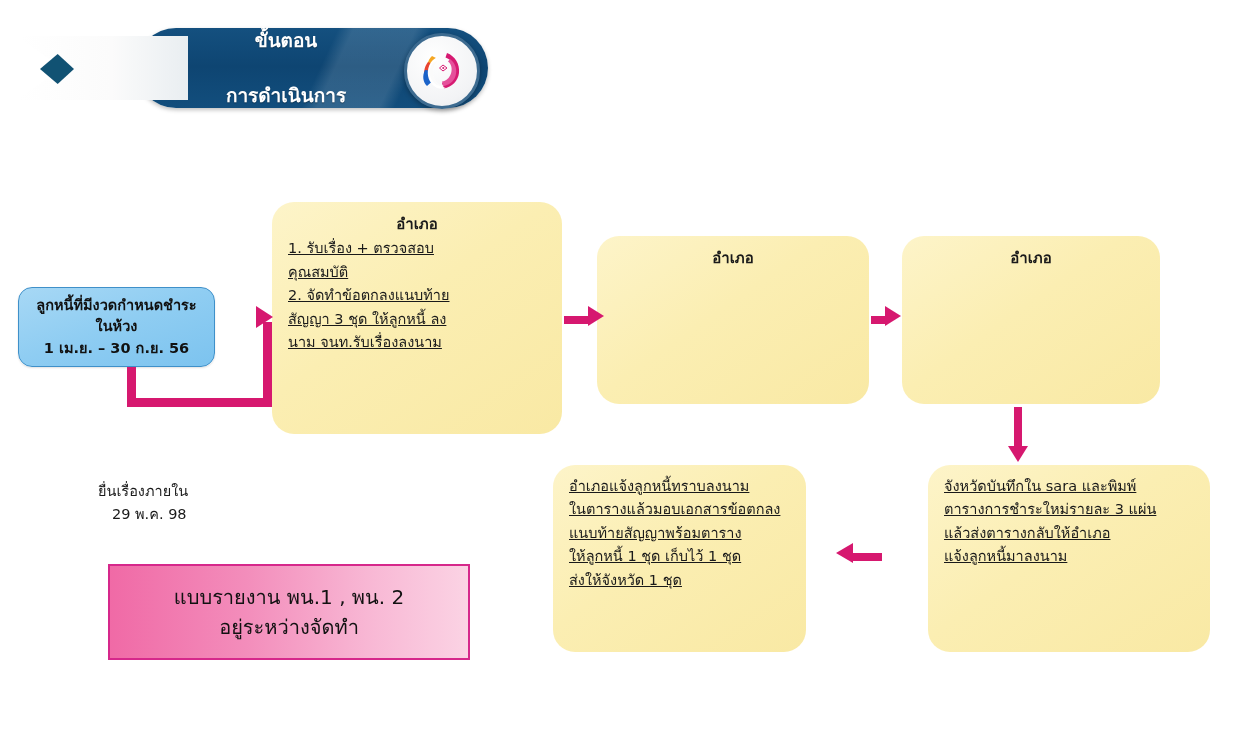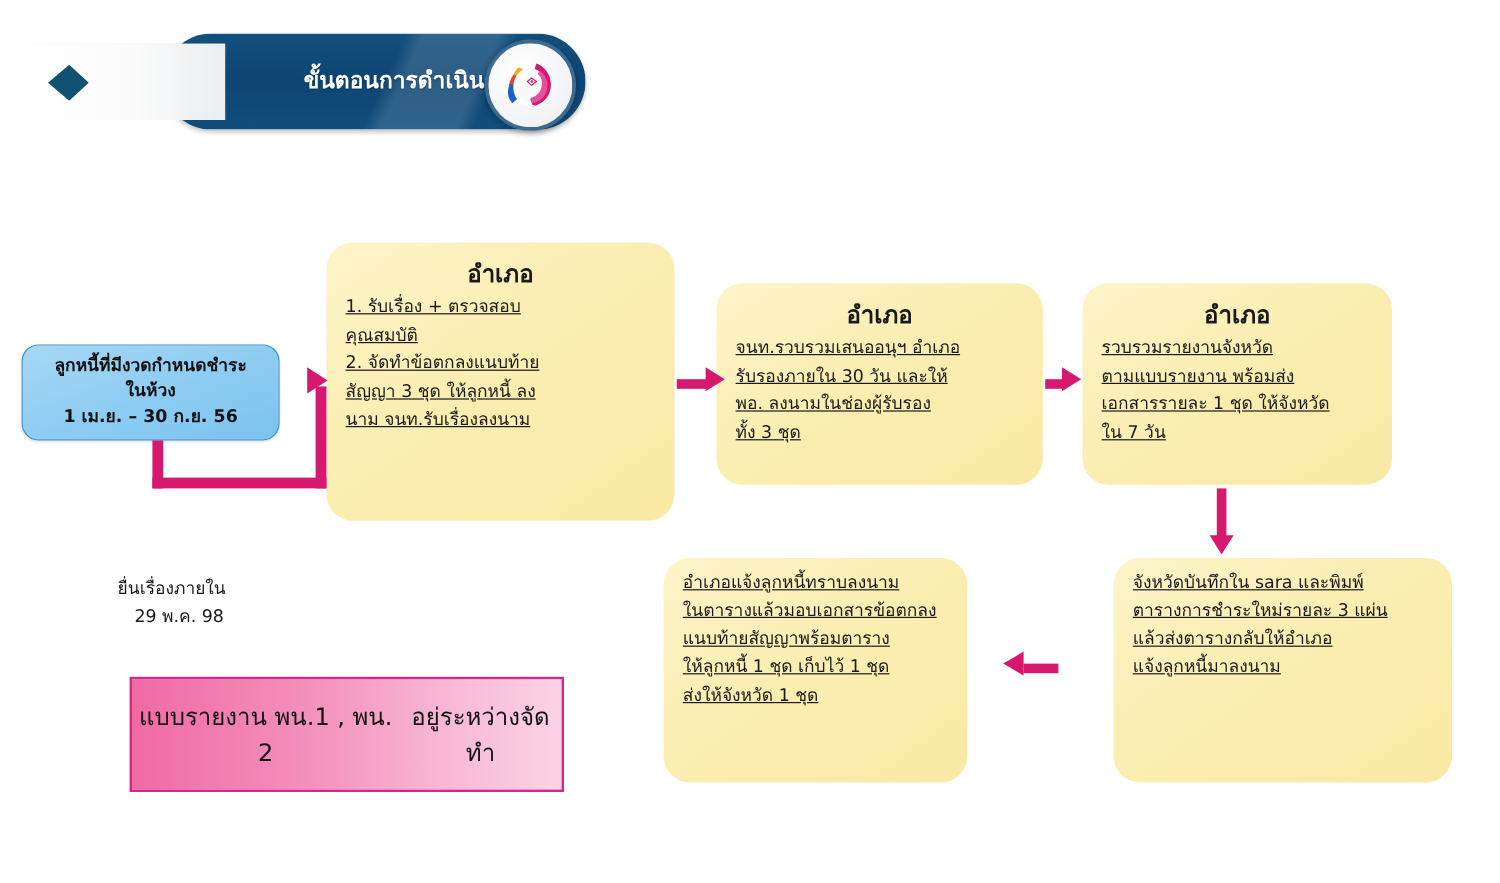--- a/index.html
+++ b/index.html
@@ -41,68 +41,68 @@
     clip-path:polygon(0 50%, 52% 0, 100% 50%, 52% 100%);
   }
   .banner-tail{
     position:absolute;left:150px;top:6px;width:60px;height:68px;
     background:linear-gradient(180deg,#0d3f67 0%,#0a3558 100%);
     clip-path:polygon(0 0,100% 0,100% 100%,0 100%, 55% 50%);
     z-index:-1;
   }
   .banner-text{
     position:absolute;left:118px;top:0;width:300px;height:80px;
-    display:flex;flex-direction:row;align-items:center;justify-content:flex-end;
+    display:flex;flex-direction:column;align-items:center;justify-content:space-between;
     color:#ffffff;font-weight:bold;font-size:19px;line-height:1.34;
     text-shadow:0 1px 1px rgba(0,0,0,.35);
     pointer-events:none;
   }
   .banner-logo{
     position:absolute;left:404px;top:33px;width:70px;height:70px;
     border-radius:50%;
     background:radial-gradient(circle at 38% 32%,#ffffff 0%,#f2f3f5 70%,#e4e7ea 100%);
     border:3px solid #3d6b90;
     box-shadow:0 2px 5px rgba(0,0,0,.30);
     display:flex;align-items:center;justify-content:center;
   }
 
   
   .box{position:absolute;box-sizing:border-box;}
   .box-blue{
-    left:18px;top:287px;width:215px;height:80px;
+    left:18px;top:287px;width:197px;height:80px;
     border-radius:14px;
     border:1.4px solid #3f90c9;
     background:linear-gradient(160deg,#a7d8f5 0%,#8fcdf2 48%,#7cc3ef 100%);
     display:flex;flex-direction:column;align-items:center;justify-content:center;
     text-align:center;font-weight:bold;font-size:14.5px;color:#111;line-height:1.45;
     box-shadow:0 1px 2px rgba(0,0,0,.12);
   }
   .box-yellow{
     border-radius:22px;
     background:linear-gradient(145deg,#fdf4c9 0%,#fbeeb2 45%,#f9e9a4 100%);
     color:#1a1a1a;
     padding:10px 16px 10px 16px;
     font-size:14.5px;
     line-height:1.62;
     box-sizing:border-box;
   }
-  .yb-title{font-weight:bold;text-align:center;font-size:20px;margin-bottom:1px;}
+  .yb-title{font-weight:bold;text-align:center;font-size:15px;margin-bottom:1px;}
   .yb-body{white-space:pre-line;text-decoration:underline;}
 
   #box1{left:272px;top:202px;width:290px;height:232px;}
   #box2{left:597px;top:236px;width:272px;height:168px;}
   #box3{left:902px;top:236px;width:258px;height:168px;}
   #box4{left:553px;top:465px;width:253px;height:187px;}
   #box5{left:928px;top:465px;width:282px;height:187px;}
 
   .box-pink{
     left:108px;top:564px;width:362px;height:96px;
     border:2.2px solid #d6288b;
     background:linear-gradient(90deg,#f06aa6 0%,#f38dbb 38%,#f8b7d4 72%,#fbd3e4 100%);
-    display:flex;flex-direction:row;align-items:center;justify-content:center;
+    display:flex;flex-direction:column;align-items:center;justify-content:center;
     text-align:center;font-size:20px;color:#121212;line-height:1.5;
     box-sizing:border-box;
   }
 
   
   .freetext{
     position:absolute;font-size:14.5px;color:#1a1a1a;line-height:1.6;
   }
   #deadline{left:86px;top:480px;width:220px;margin-left:12px;}
   #deadline .l2{margin-left:14px;display:block;}
@@ -173,32 +173,24 @@
     <div class="yb-title">อำเภอ</div>
     <div class="yb-body">1. รับเรื่อง + ตรวจสอบ
 คุณสมบัติ
 2. จัดทำข้อตกลงแนบท้าย
 สัญญา 3 ชุด ให้ลูกหนี้     ลง
 นาม จนท.รับเรื่องลงนาม</div>
   </div>
 
   <div id="box2" class="box box-yellow">
     <div class="yb-title">อำเภอ</div>
-    <div class="yb-body">จนท.รวบรวมเสนออนุฯ อำเภอ
-รับรองภายใน 30 วัน และให้
-พอ. ลงนามในช่องผู้รับรอง
-ทั้ง 3 ชุด</div>
   </div>
 
   <div id="box3" class="box box-yellow">
     <div class="yb-title">อำเภอ</div>
-    <div class="yb-body">รวบรวมรายงานจังหวัด
-ตามแบบรายงาน พร้อมส่ง
-เอกสารรายละ 1 ชุด ให้จังหวัด
-ใน 7 วัน</div>
   </div>
 
   <div id="box4" class="box box-yellow">
     <div class="yb-body">อำเภอแจ้งลูกหนี้ทราบลงนาม
 ในตารางแล้วมอบเอกสารข้อตกลง
 แนบท้ายสัญญาพร้อมตาราง
 ให้ลูกหนี้ 1 ชุด เก็บไว้ 1 ชุด
 ส่งให้จังหวัด 1 ชุด</div>
   </div>
 

